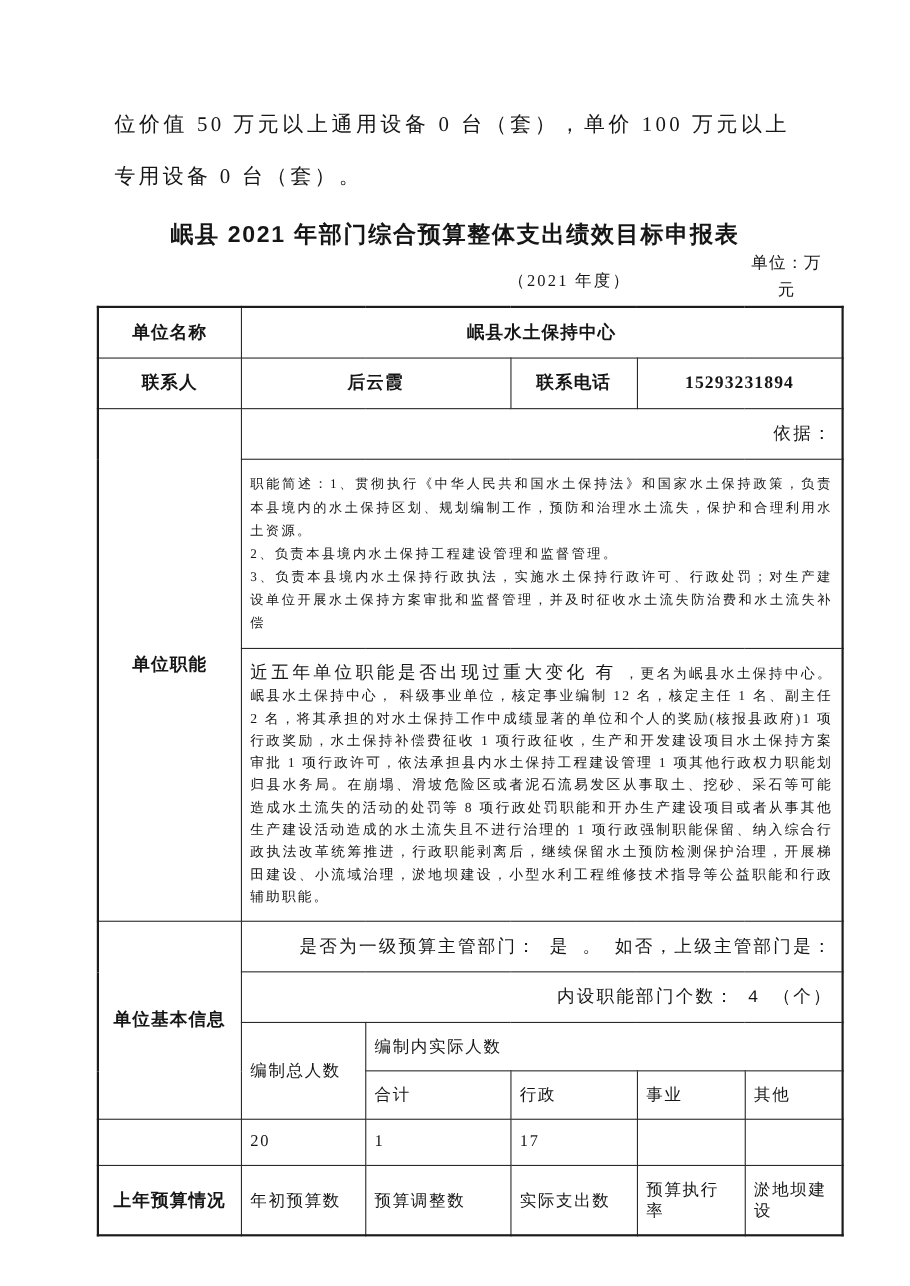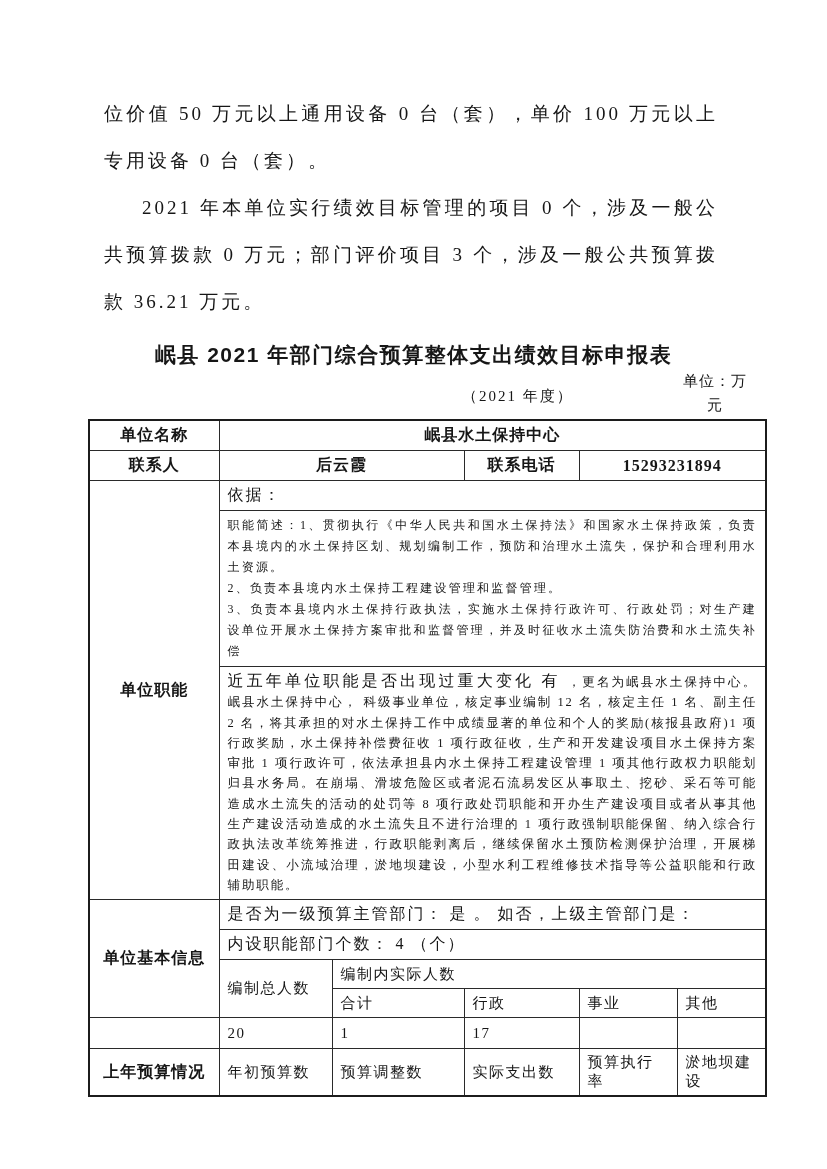--- a/index.html
+++ b/index.html
@@ -71,42 +71,43 @@
   
   table.report{
     margin-left:88px;
     width:677px;
     border-collapse:collapse;
     table-layout:fixed;
     border:2px solid #1c1c1c;
   }
   table.report td,table.report th{
     border:1px solid #2a2a2a;
-    padding:4px 8px;
+    padding:12px 8px;
     vertical-align:middle;
     overflow:hidden;
   }
   th.lbl{
     font-family:"Liberation Sans","DejaVu Sans",sans-serif;
     font-weight:bold;
     font-size:16px;
     letter-spacing:1px;
     text-align:center;
   }
   td.val-b{
     font-weight:bold;
     font-size:16px;
     letter-spacing:1px;
     text-align:center;
   }
   td.line16{
     font-size:16px;
     letter-spacing:2px;
-    text-align:left;
+    text-align:right;
     padding-left:12px;
+    font-family:Liberation Mono, monospace;
   }
   td.small-block{
     font-size:12px;
     line-height:21px;
     letter-spacing:2.2px;
     text-align:justify;
     text-justify:inter-ideograph;
     padding:2px 12px;
     vertical-align:top;
   }
@@ -131,21 +132,20 @@
   }
 </style>
 </head>
 <body>
 
 <div class="page">
 
   <p class="para first">位价值 50 万元以上通用设备 0 台（套），单价 100 万元以上专用设备 0 台（套）。</p>
 
 
-  <p class="para indent">2021 年本单位实行绩效目标管理的项目 0 个，涉及一般公共预算拨款 0 万元；部门评价项目 3 个，涉及一般公共预算拨款 36.21 万元。</p>
 
   <div class="doc-title">岷县 2021 年部门综合预算整体支出绩效目标申报表</div>
 
   <div class="meta-row">
     <span class="meta-year">（2021 年度）</span>
     <span class="meta-unit">单位：万元</span>
   </div>
 
   <table class="report">
     <colgroup>

